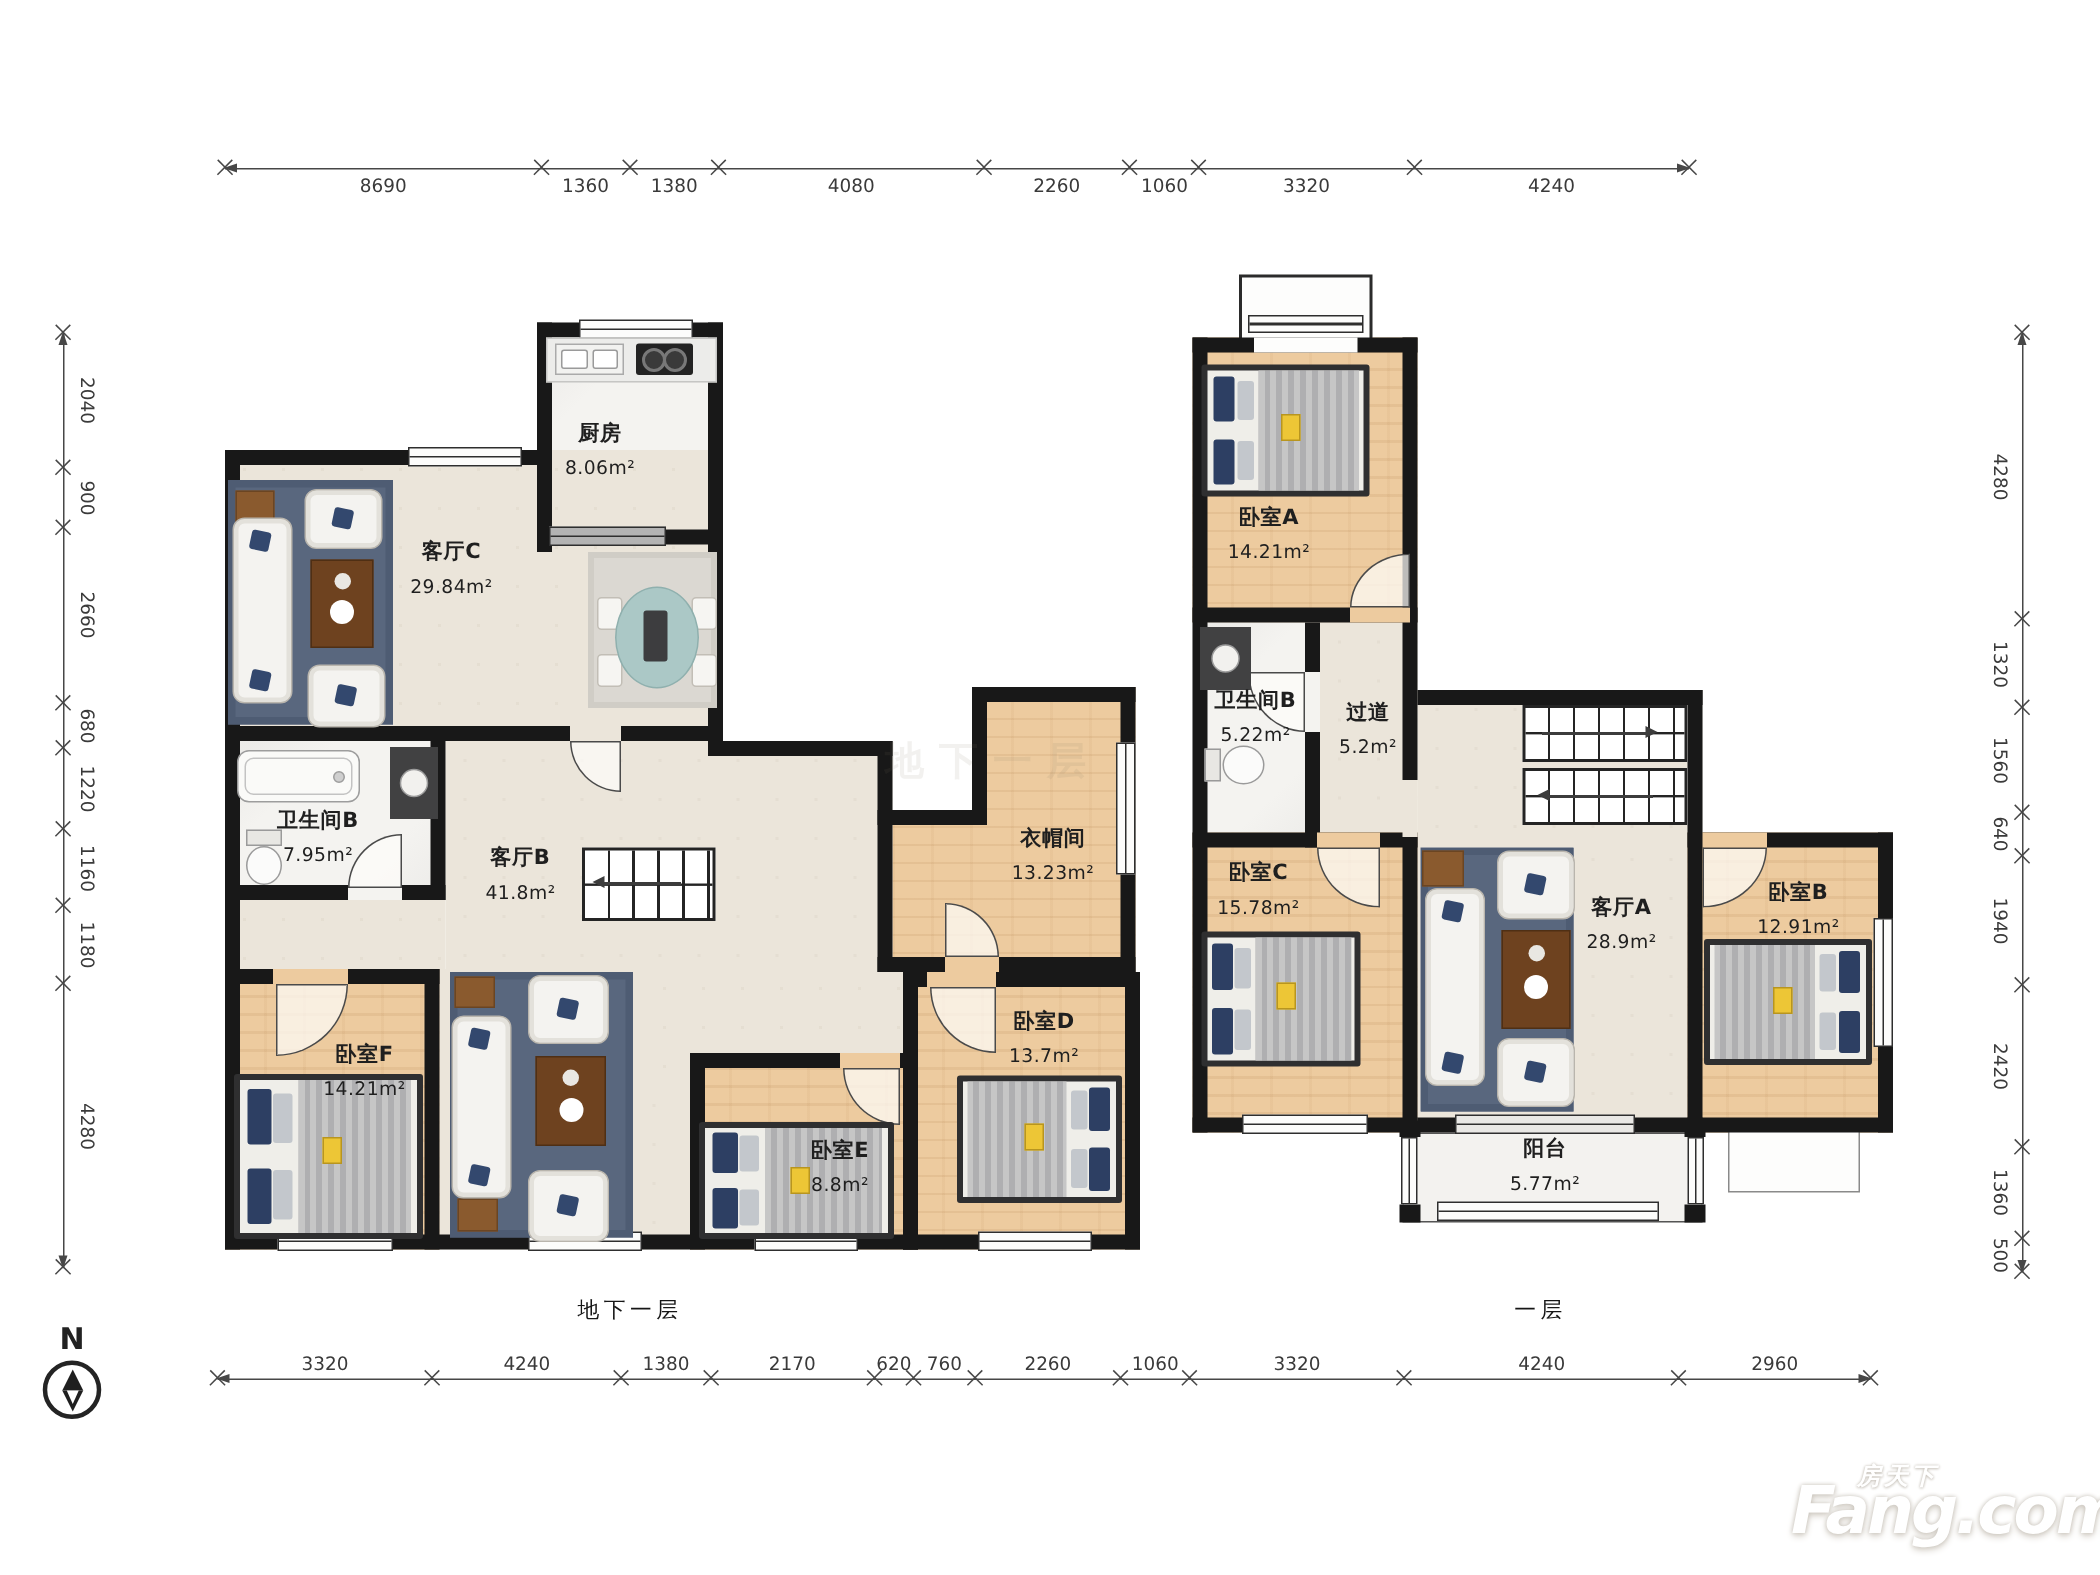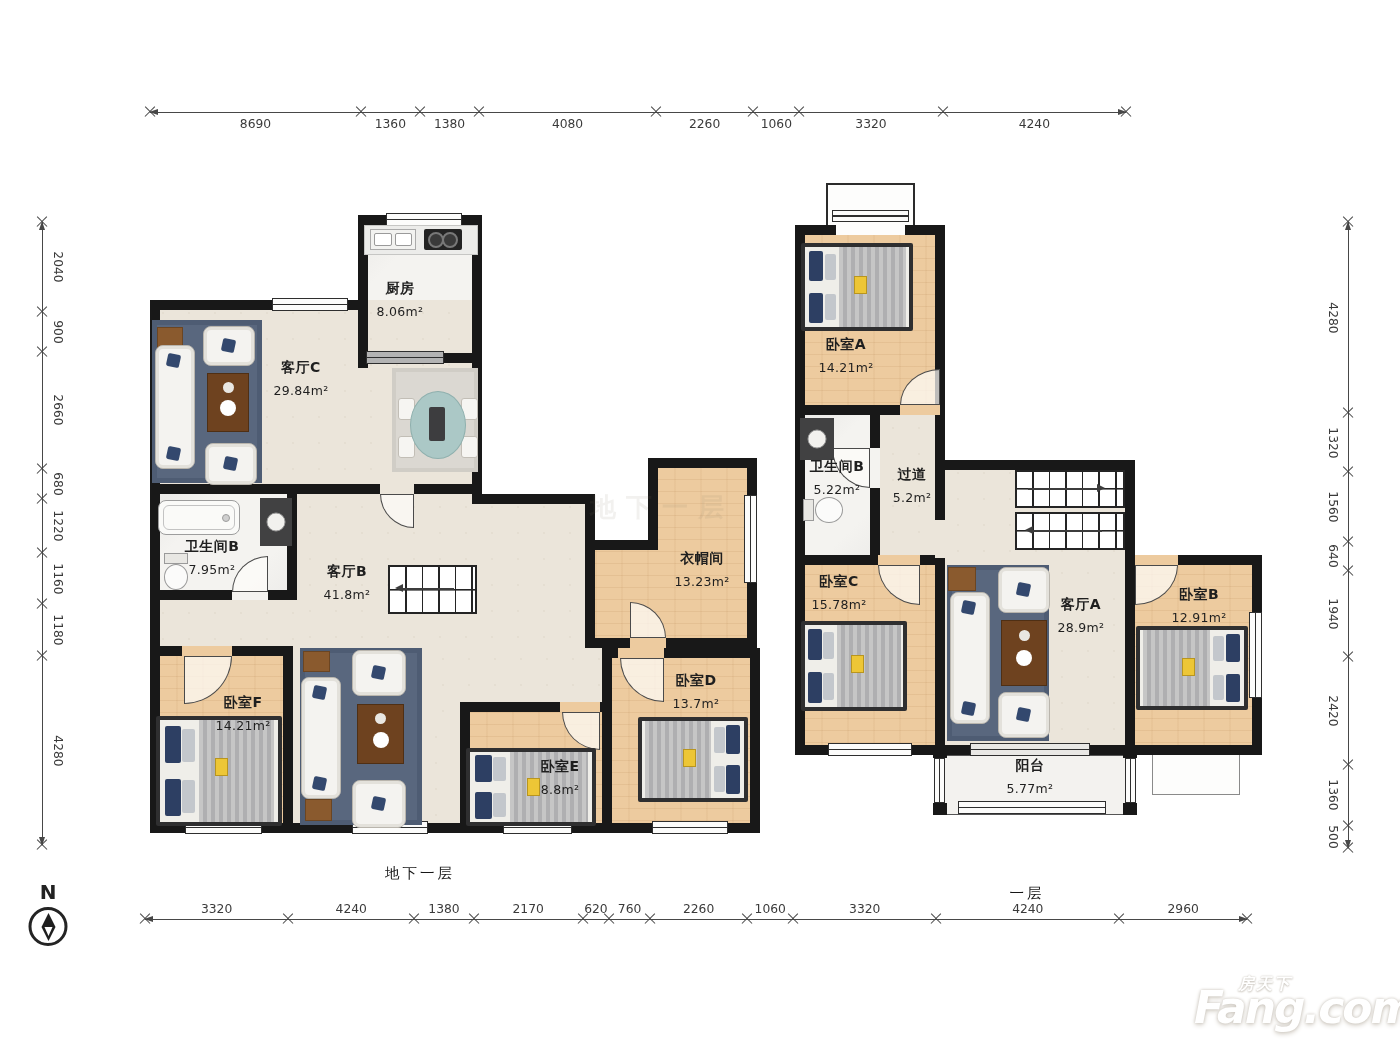--- a/index.html
+++ b/index.html
@@ -553,21 +553,21 @@
   <div class="rlabel" style="left:1199px;top:586px;">
       <div class="rname">卧室B</div>
       <div class="rarea">12.91m²</div>
     </div>
   <div class="rlabel" style="left:1030px;top:757px;">
       <div class="rname">阳台</div>
       <div class="rarea">5.77m²</div>
     </div>
 
   <div class="flabel" style="left:420px;top:864px;">地下一层</div>
-  <div class="flabel" style="left:1027px;top:884px;">一层</div>
+  <div class="flabel" style="left:1027px;top:864px;">一层</div>
 
   <div class="north">
     <div class="nN">N</div>
     <div class="ncirc">
       <div class="ndl">
           <div class="nu"></div>
           <div class="nd1"></div>
           <div class="nd2"></div>
         </div>
     </div>

